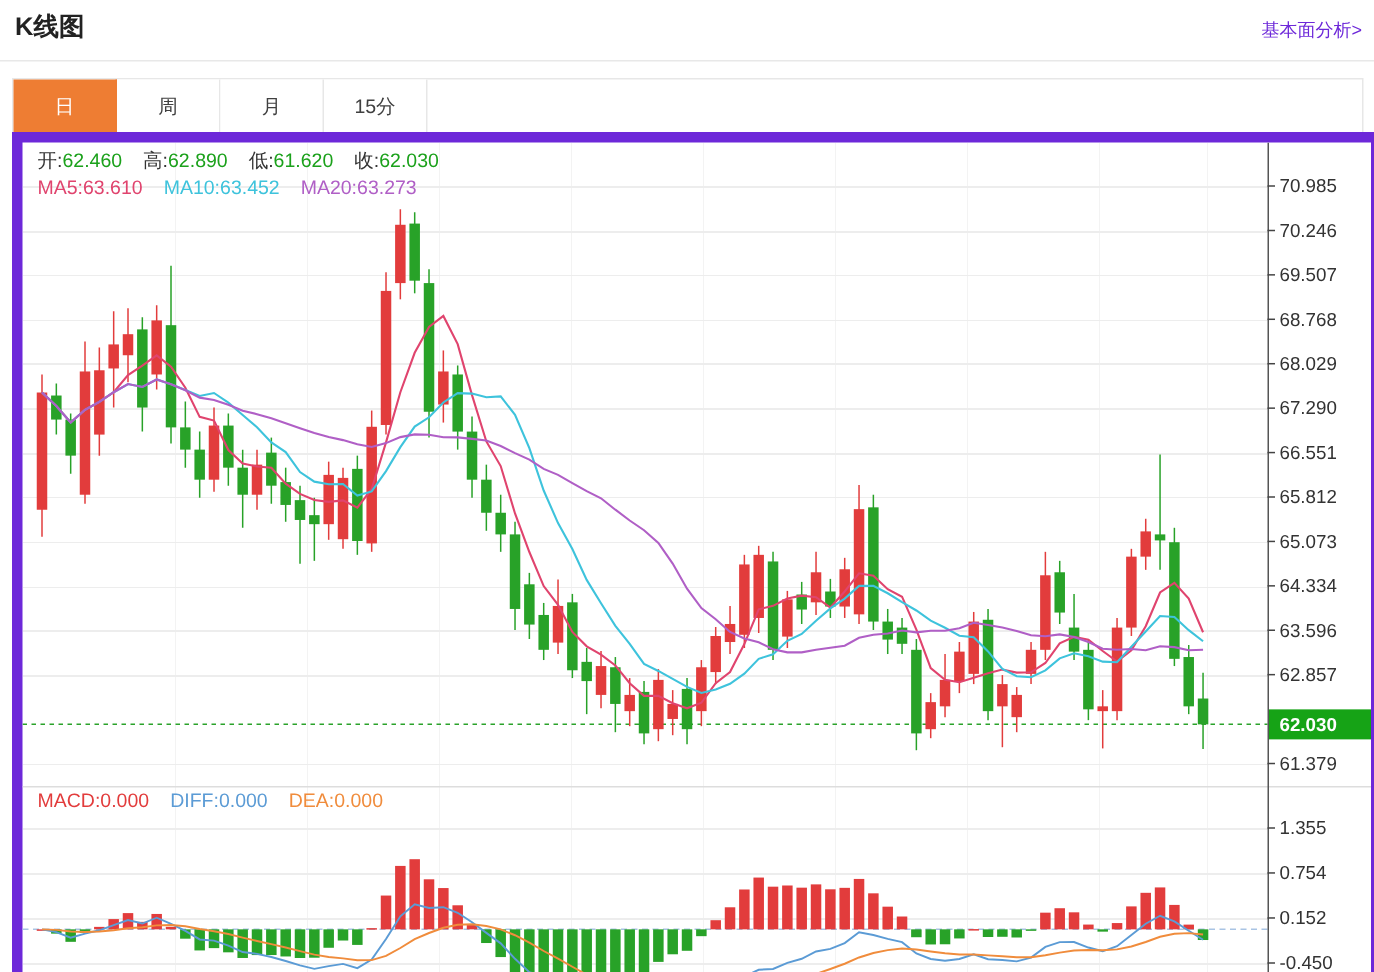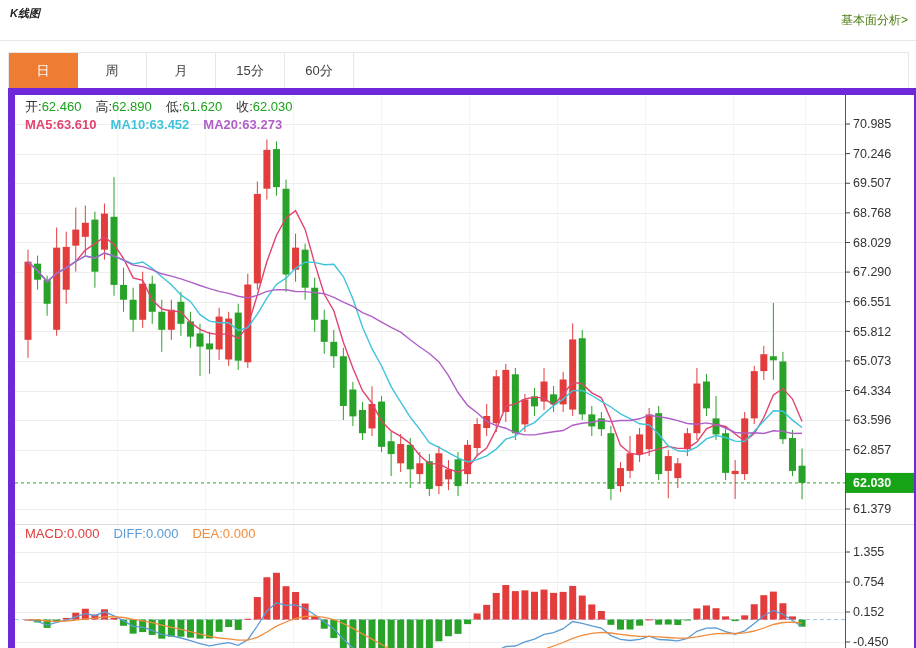--- a/index.html
+++ b/index.html
@@ -1,48 +1,47 @@
 <!DOCTYPE html>
 <html><head>
 <meta charset="utf-8">
 <style>
   html,body{margin:0;padding:0;background:#fff;}
   body{
     width:916px;height:648px;position:relative;overflow:hidden;
     font-family:"Liberation Sans","DejaVu Sans",sans-serif;
     -webkit-font-smoothing:antialiased;
   }
-  .page-title{position:absolute;left:10px;top:6px;font-size:11px;font-weight:bold;color:#222;font-style:italic;}
-  .fund-link{position:absolute;right:8px;top:12px;font-size:12px;color:#4d7c0f;cursor:pointer;text-decoration:none;}
+  .page-title{position:absolute;left:10px;top:6px;font-size:17px;font-weight:bold;color:#222;}
+  .fund-link{position:absolute;right:8px;top:12px;font-size:12px;color:#6d28d9;cursor:pointer;text-decoration:none;}
   .header-divider{position:absolute;left:0;top:40px;width:916px;height:0;border-top:1px solid #e8e8e8;}
   .tab-bar{position:absolute;left:8px;top:52px;width:899px;height:35px;border:1px solid #e7e7e7;background:#fff;display:flex;}
   .tab{width:69px;height:35px;line-height:35px;text-align:center;font-size:13px;color:#404040;border-right:1px solid #e7e7e7;cursor:pointer;box-sizing:border-box;background:#fff;flex:0 0 auto;}
   .tab.active{background:#ee7d33;color:#fff;border-right:1px solid #ee7d33;}
   .chart-panel{position:absolute;left:8px;top:88px;width:899px;height:557px;border:7px solid #6d28d9;background:#fff;}
   .overlay-row{position:absolute;left:10px;font-size:13px;white-space:nowrap;z-index:5;}
   .overlay-row .lbl{color:#333;}
   .overlay-row .pair{margin-right:14px;}
   #quote-row{top:3px;}
-  #ma-row{top:22px;font-weight:bold;}
+  #ma-row{top:22px;}
   #macd-row{top:431px;}
   svg text{font-family:"Liberation Sans","DejaVu Sans",sans-serif;}
 </style>
 </head>
 <body>
 
 <div class="page-title">K线图</div>
 <a class="fund-link">基本面分析&gt;</a>
 <div class="header-divider"></div>
 
 <div class="tab-bar" id="tab-bar">
     <div class="tab active">日</div>
     <div class="tab">周</div>
     <div class="tab">月</div>
     <div class="tab">15分</div>
-    <div class="tab">60分</div>
   </div>
 
 <div class="chart-panel">
   <div class="overlay-row" id="quote-row"><span class="pair"><span class="lbl">开:</span><span style="color: rgb(27, 161, 27);">62.460</span></span><span class="pair"><span class="lbl">高:</span><span style="color: rgb(27, 161, 27);">62.890</span></span><span class="pair"><span class="lbl">低:</span><span style="color: rgb(27, 161, 27);">61.620</span></span><span class="pair"><span class="lbl">收:</span><span style="color: rgb(27, 161, 27);">62.030</span></span></div>
   <div class="overlay-row" id="ma-row"><span class="pair"><span class="lbl" style="color: rgb(224, 68, 110);">MA5:</span><span style="color: rgb(224, 68, 110);">63.610</span></span><span class="pair"><span class="lbl" style="color: rgb(62, 195, 220);">MA10:</span><span style="color: rgb(62, 195, 220);">63.452</span></span><span class="pair"><span class="lbl" style="color: rgb(176, 95, 198);">MA20:</span><span style="color: rgb(176, 95, 198);">63.273</span></span></div>
   <div class="overlay-row" id="macd-row"><span class="pair"><span class="lbl" style="color: rgb(226, 60, 60);">MACD:</span><span style="color: rgb(226, 60, 60);">0.000</span></span><span class="pair"><span class="lbl" style="color: rgb(91, 155, 213);">DIFF:</span><span style="color: rgb(91, 155, 213);">0.000</span></span><span class="pair"><span class="lbl" style="color: rgb(240, 140, 60);">DEA:</span><span style="color: rgb(240, 140, 60);">0.000</span></span></div>
   <svg id="chart-svg" width="899" height="557" viewBox="0 0 899 557">
       <g shape-rendering="crispEdges">
         <line x1="102" y1="0" x2="102" y2="556" stroke="#f3f3f3" stroke-width="1"></line>
         <line x1="190" y1="0" x2="190" y2="556" stroke="#f3f3f3" stroke-width="1"></line>

